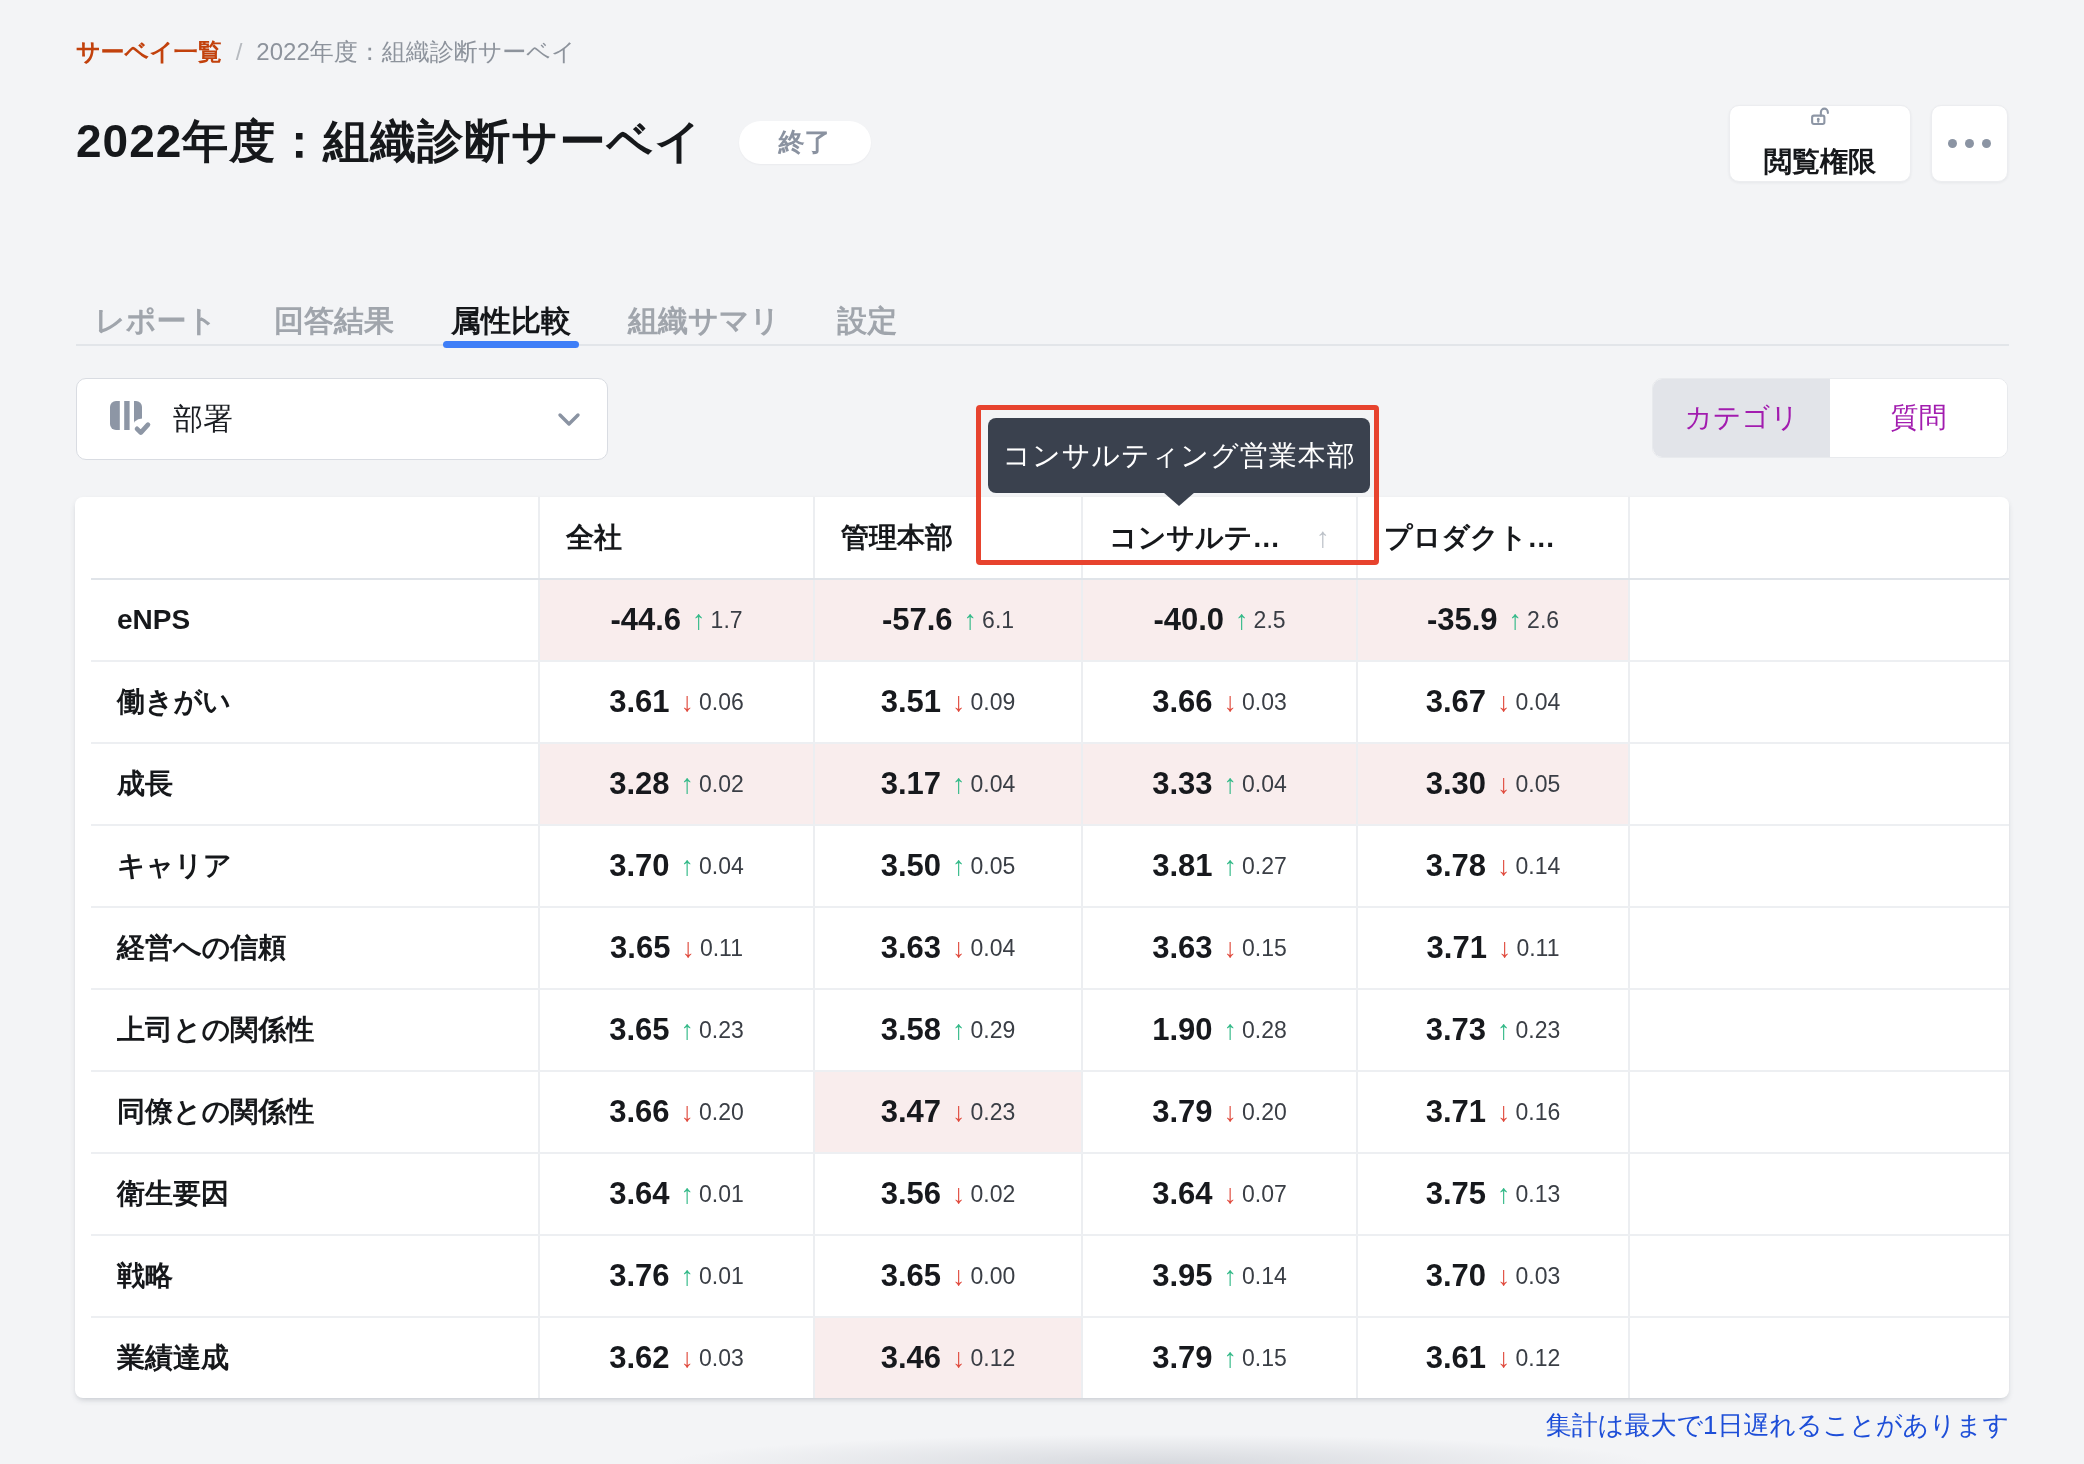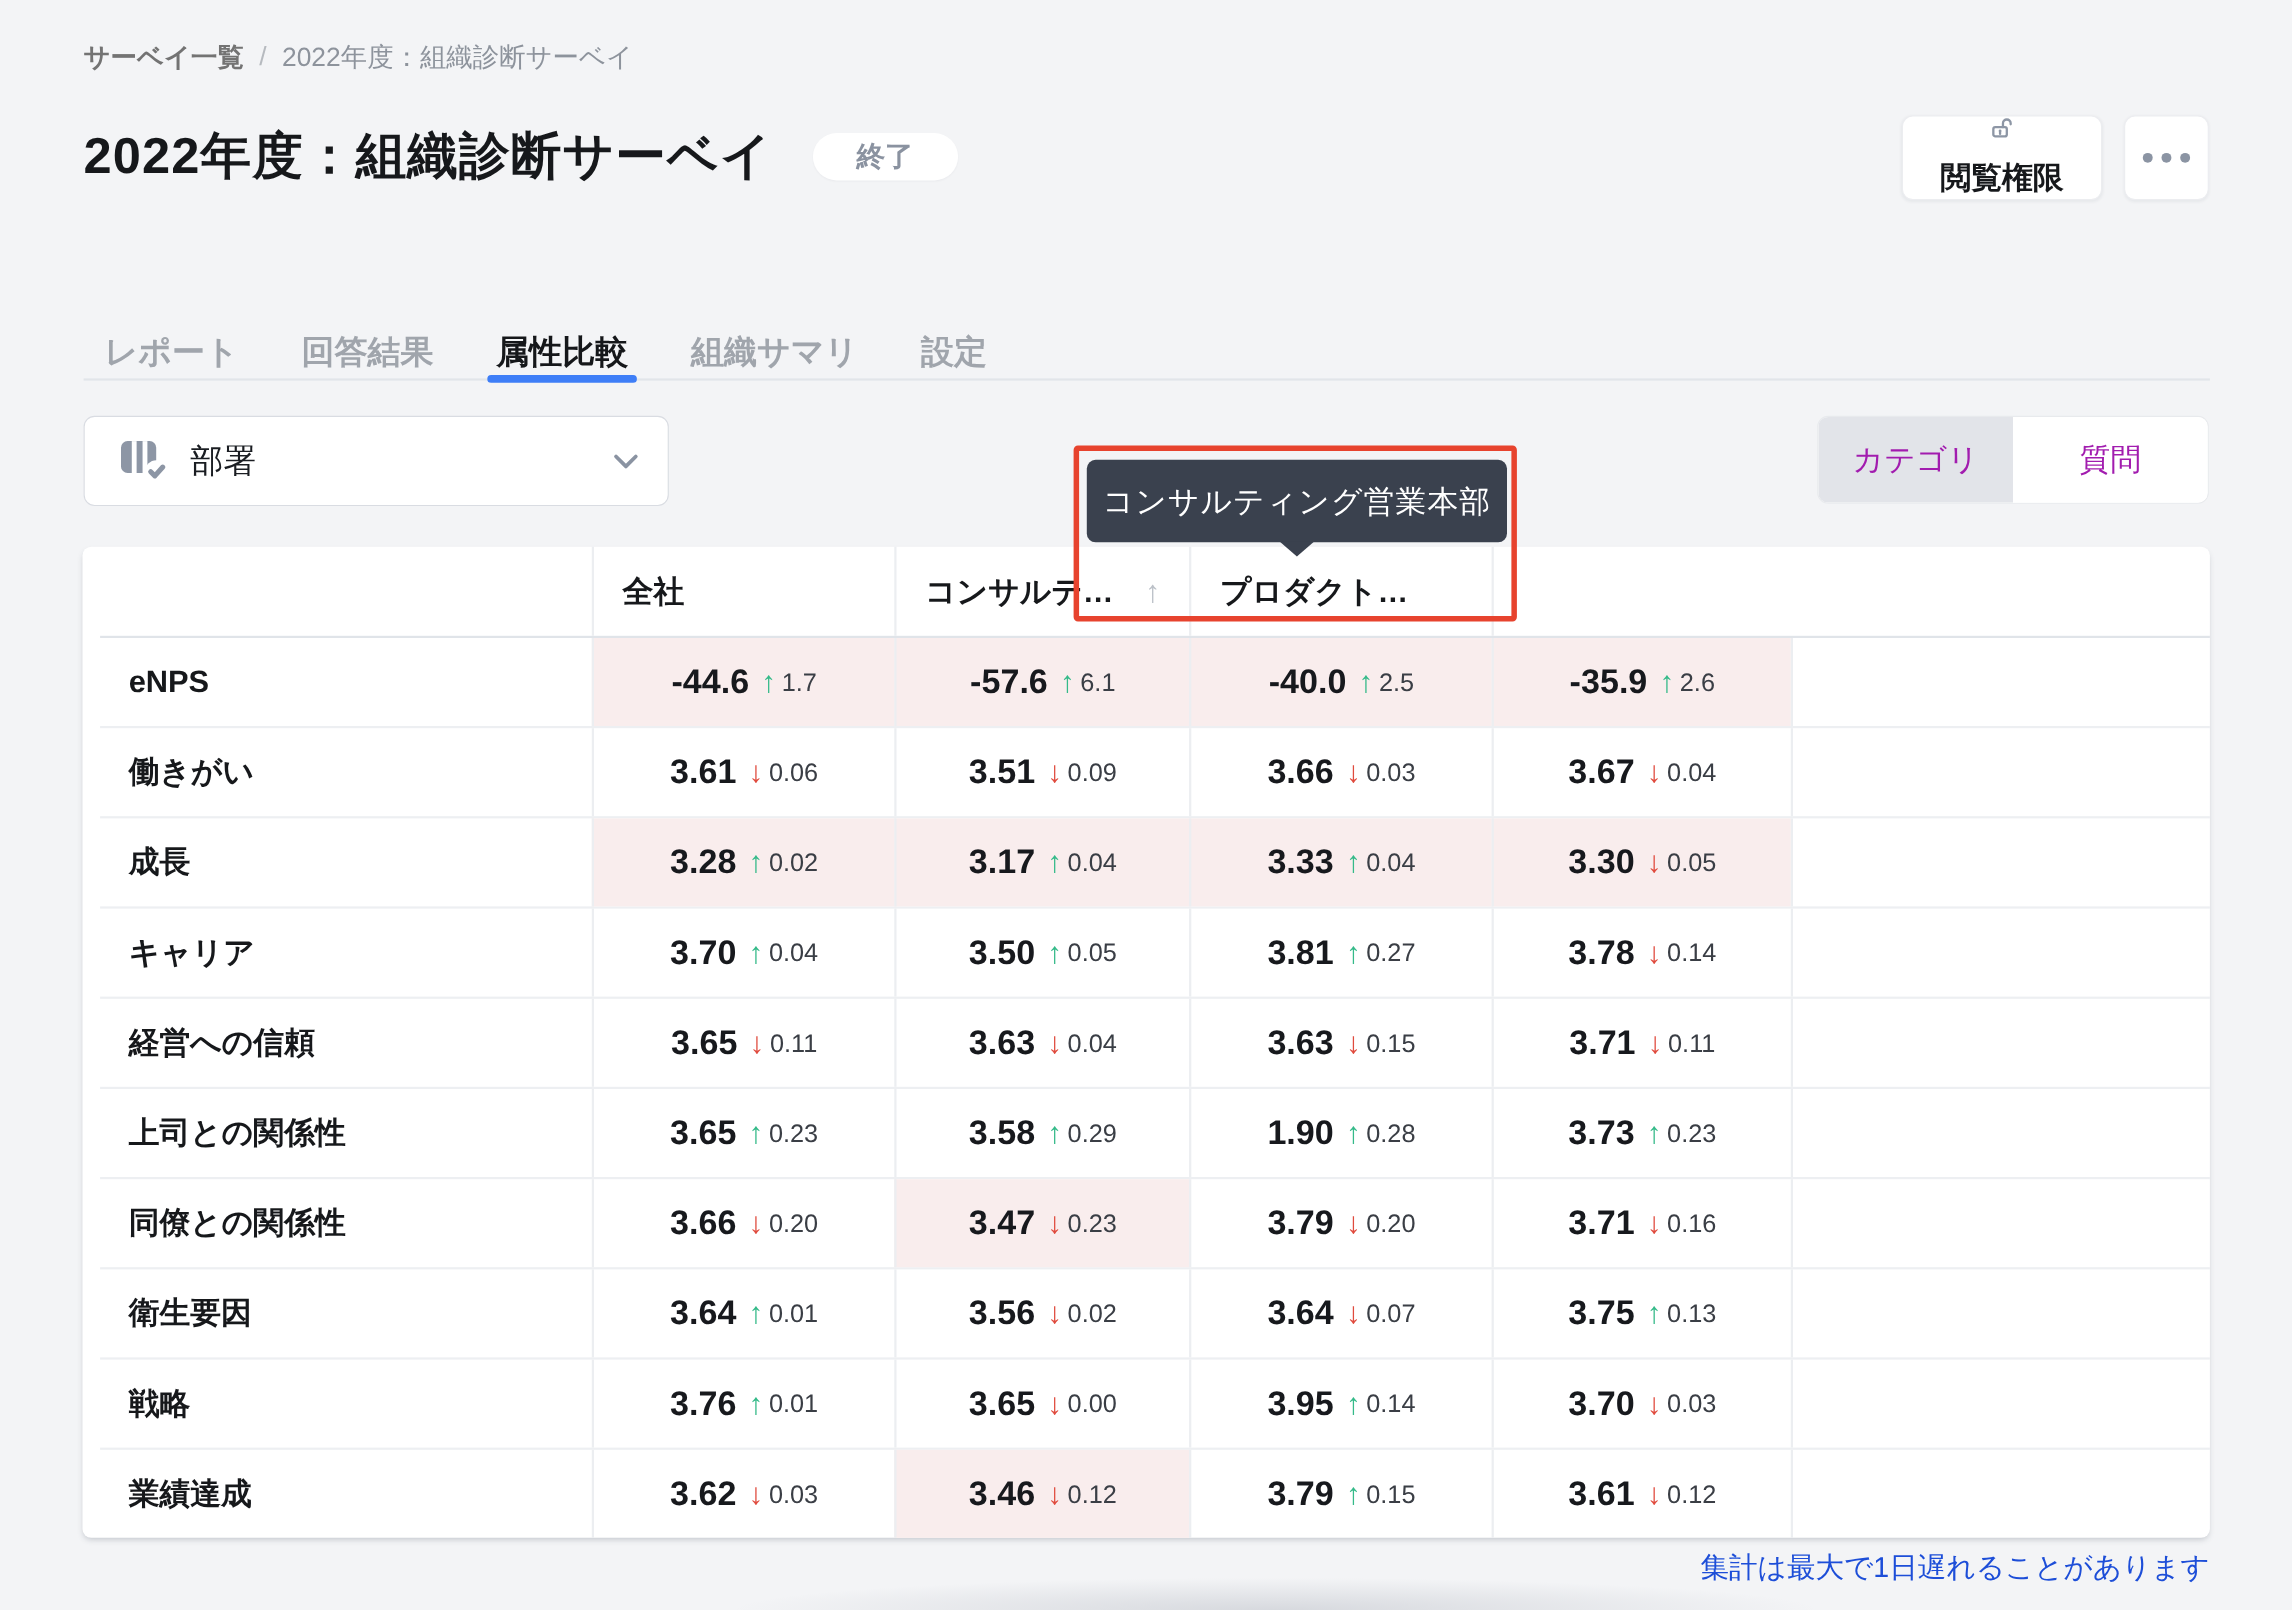--- a/index.html
+++ b/index.html
@@ -5,21 +5,21 @@
   * { margin:0; padding:0; box-sizing:border-box; }
   html,body { width:2084px; height:1464px; }
   body {
     font-family:"Liberation Sans","DejaVu Sans",sans-serif;
     background:#F3F4F6; color:#16181B; overflow:hidden;
   }
   .page { position:relative; width:2084px; height:1464px; }
 
   
   .breadcrumb { position:absolute; left:76px; top:36px; font-size:24px; display:flex; gap:14px; align-items:center;}
-  .breadcrumb .root { font-weight:700; color:#737373; cursor:pointer; }
+  .breadcrumb .root { font-weight:700; color:#c2410c; cursor:pointer; }
   .breadcrumb .sep { color:#B6BABF; }
   .breadcrumb .cur { color:#8D939C; }
 
   
   .titlebar { position:absolute; left:76px; top:108px; height:68px; display:flex; align-items:center; }
   .titlebar h1 { font-size:46px; font-weight:700; letter-spacing:1px; color:#16181B; }
   .badge { margin-left:36px; display:inline-flex; align-items:center; justify-content:center;
     height:43px; padding:0 40px; background:#FFFFFF; border-radius:24px;
     color:#8A92A0; font-size:26px; font-weight:700; box-shadow:0 1px 2px rgba(20,30,50,0.04); }
 
@@ -150,20 +150,23 @@
     <button class="seg selected">カテゴリ</button>
     <button class="seg">質問</button>
   </div>
 
   <div class="card">
     <div class="tr tr-h">
       <div class="tl"></div>
     <div class="th">
           <span>全社</span>
         </div>
+        <div class="th">
+          <span>管理本部</span>
+        </div>
         <div class="th sorted">
           <span>コンサルテ…</span>
           <span class="sort">↑</span>
         </div>
         <div class="th">
           <span>プロダクト…</span>
         </div>
         <div class="tf"></div>
       </div>
     <div id="tbody">

